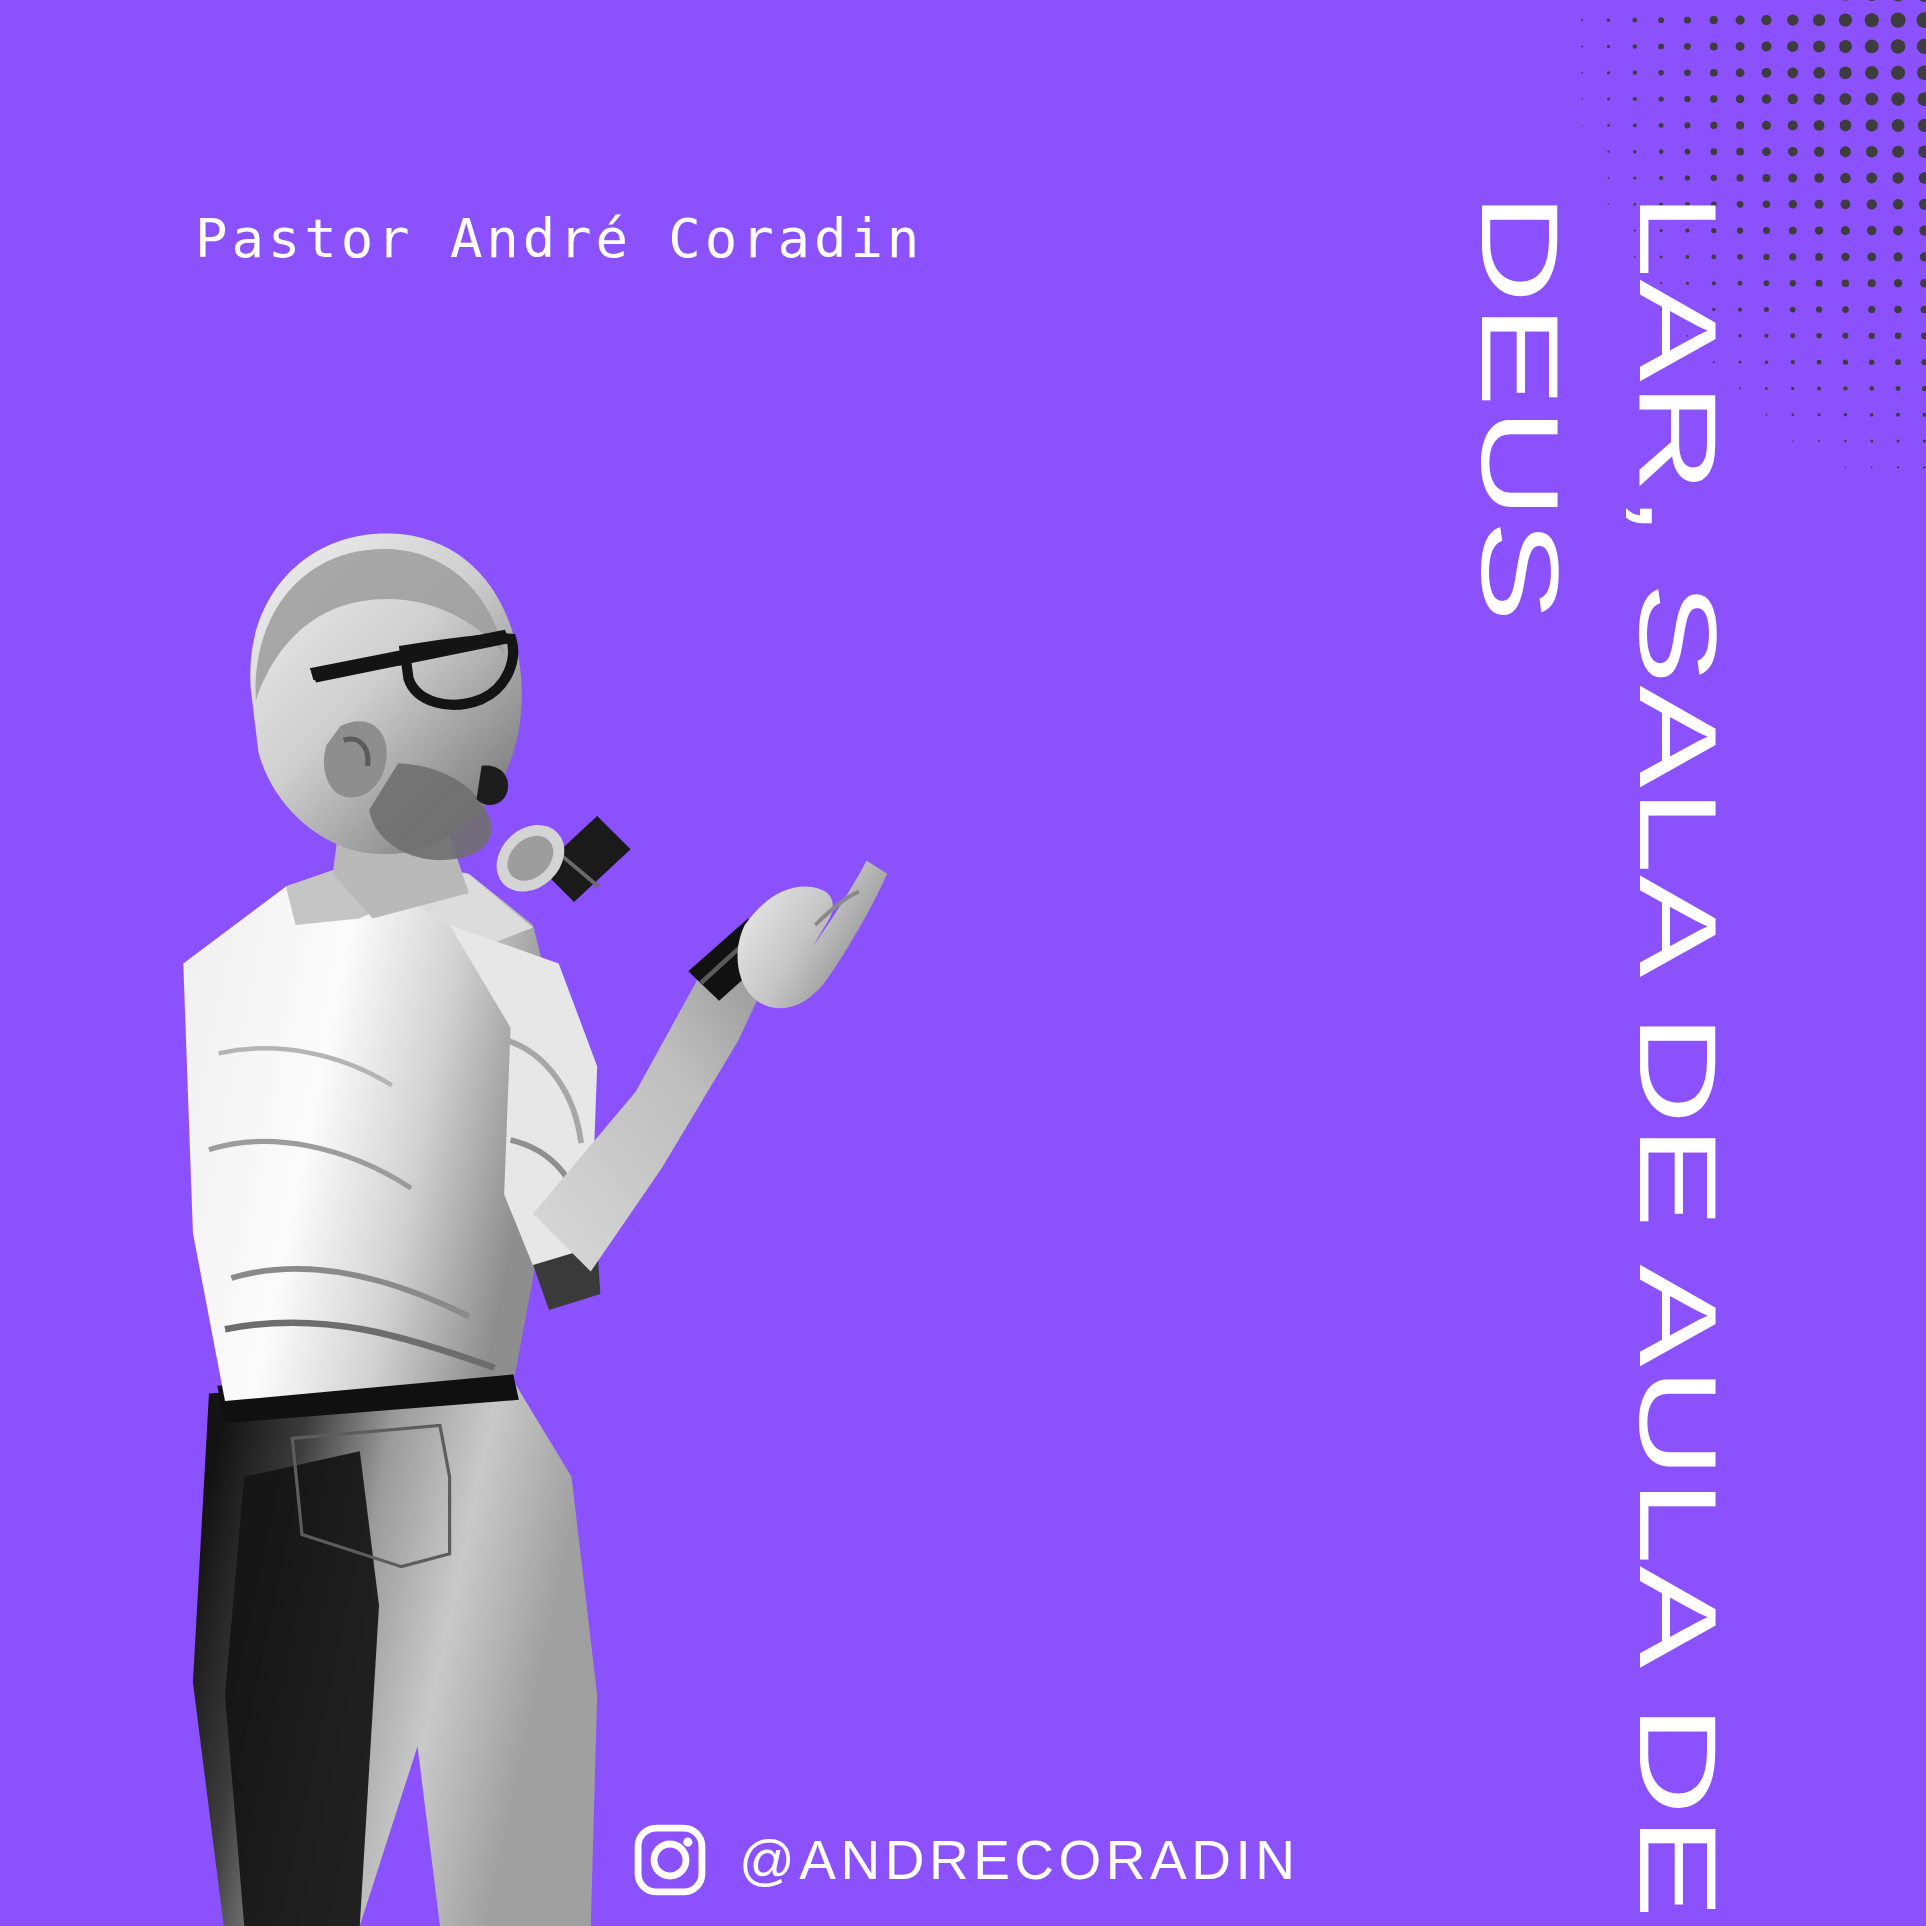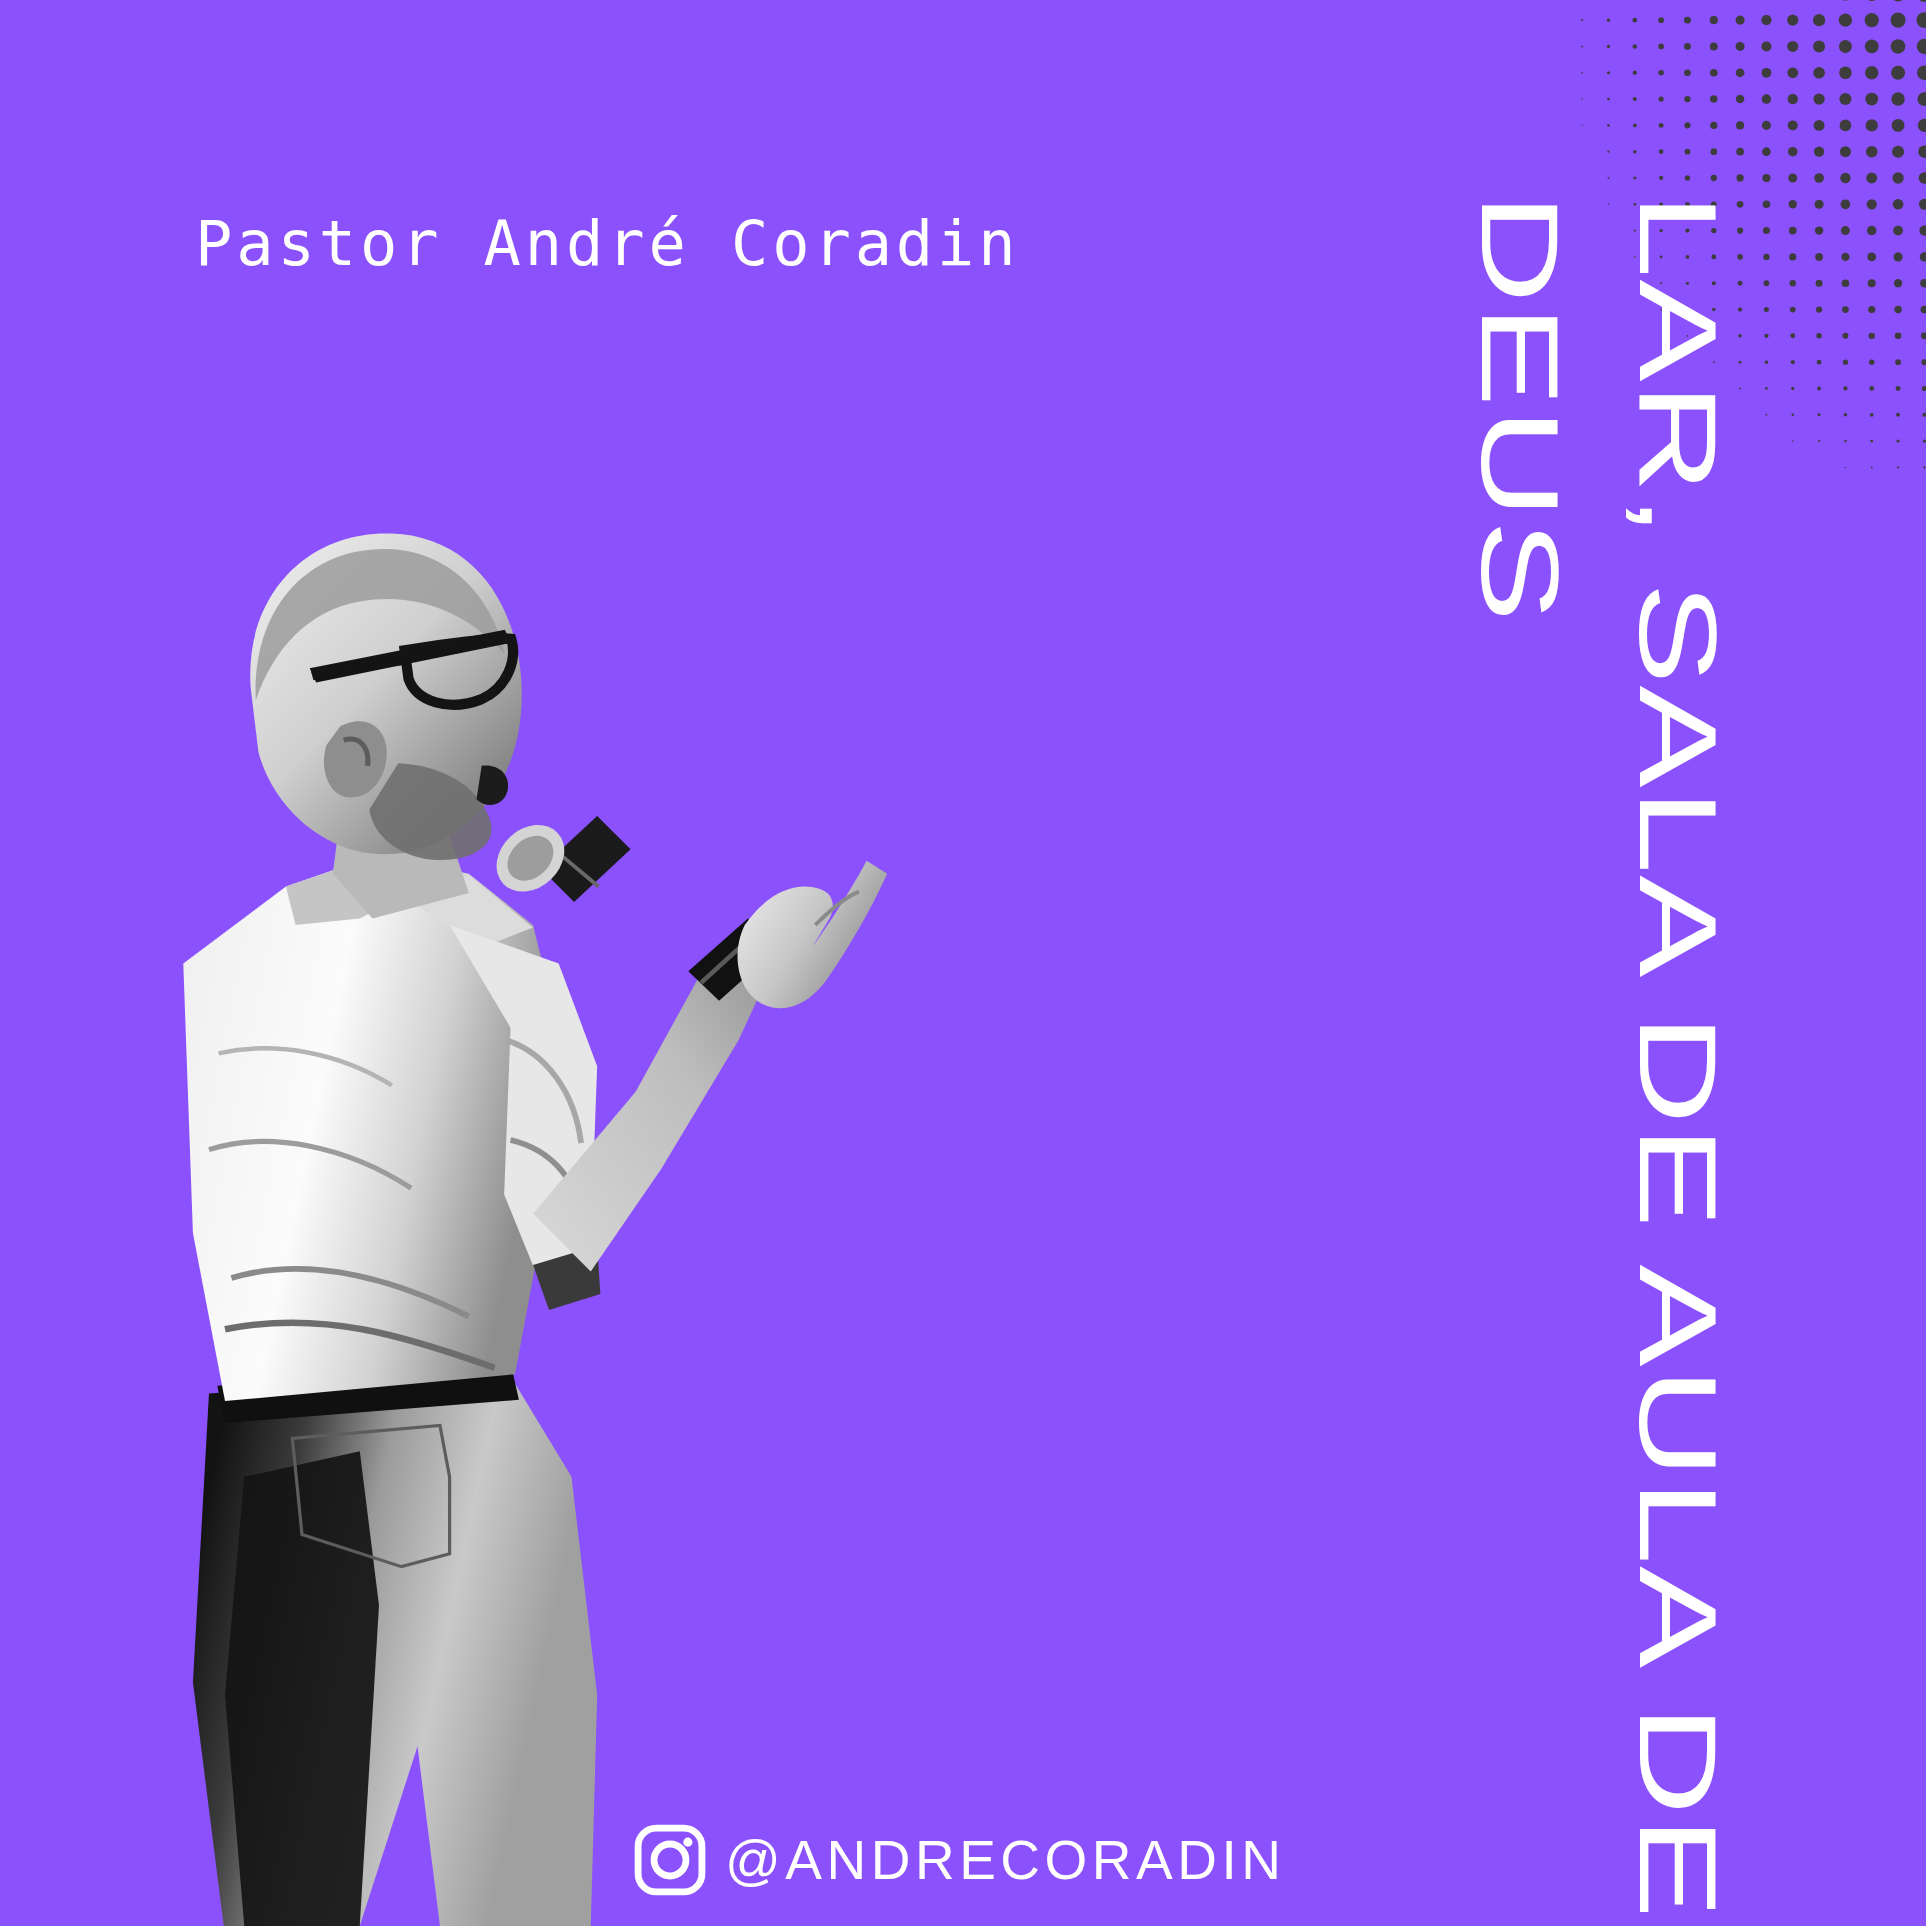--- a/index.html
+++ b/index.html
@@ -54,40 +54,40 @@
     transform:rotate(90deg) scaleY(0.72);
     font-size:153px;
   }
 
   
   .pastor-name{
     position:absolute;
     left:195px; top:207px;
     color:#FFFFFF;
     font-family:"DejaVu Sans Mono", "Liberation Mono", monospace;
-    font-size:62px;
+    font-size:54px;
     font-weight:300;
     letter-spacing:3.9px;
     white-space:nowrap;
   }
 
   
   .photo{
     position:absolute;
     left:148px; top:475px;
     width:770px; height:1451px;
   }
 
   
   .ig-row{
     position:absolute;
     left:632px; top:1822px;
     display:flex;
     align-items:center;
-    gap:17px;
+    gap:31px;
   }
   .ig-icon{
     width:76px; height:76px;
     display:block;
   }
   .ig-handle{
     color:#FFFFFF;
     font-family:"Liberation Sans", sans-serif;
     font-size:55px;
     font-weight:300;

